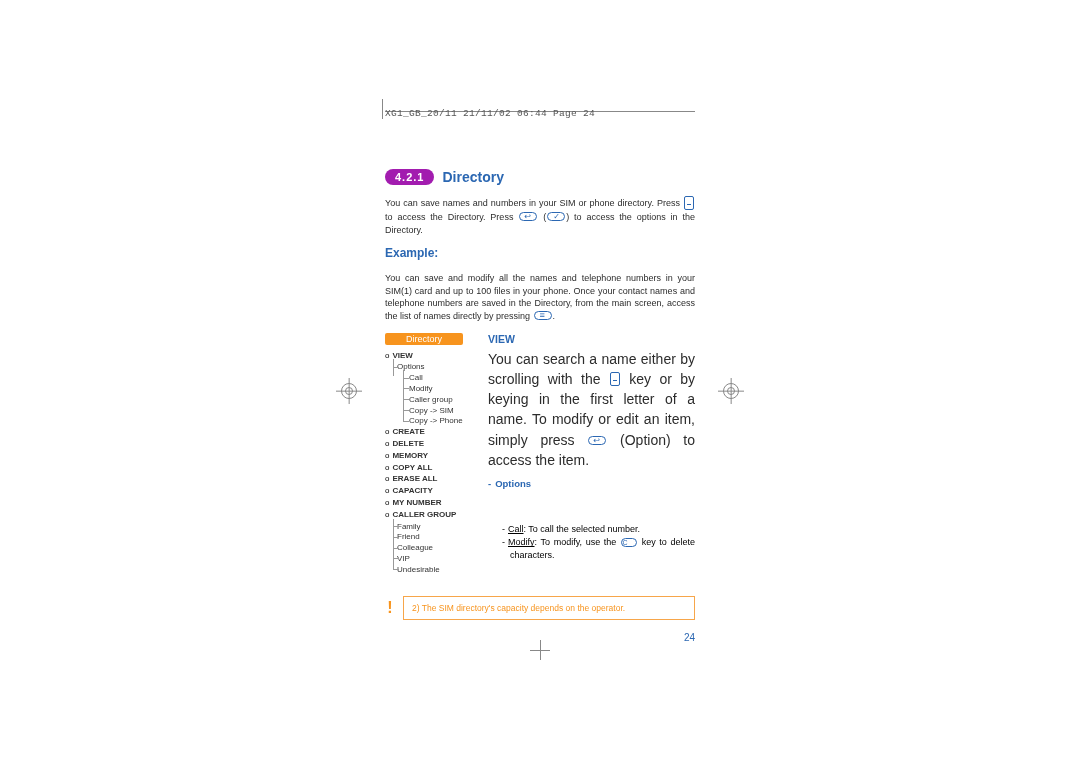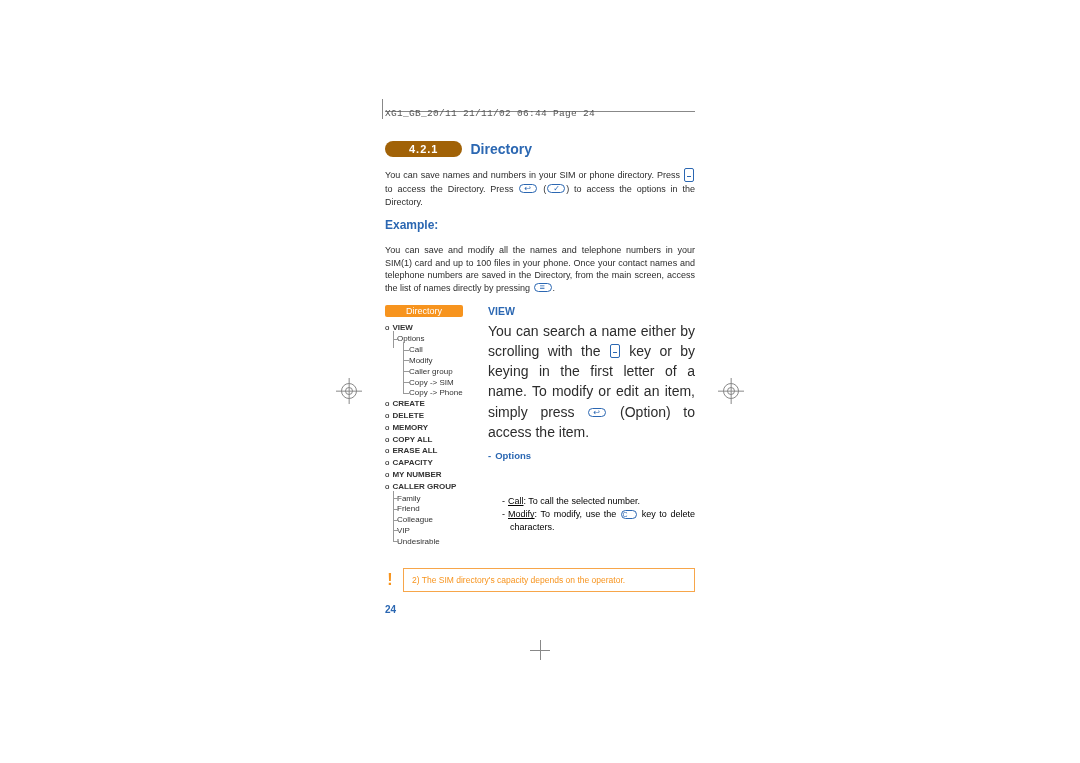--- a/index.html
+++ b/index.html
@@ -15,45 +15,45 @@
     position: absolute;
     left: 385px;
     top: 108px;
     width: 310px;
   }
   .header-line {
     font-family: "Courier New", monospace;
     font-size: 9.5px;
     color: #555;
     letter-spacing: 0.3px;
-    margin-bottom: 22px;
+    margin-bottom: 50px;
   }
   .top-hr {
     position: absolute;
     left: 385px;
     top: 111px;
     width: 310px;
     border: none;
     border-top: 1px solid #888;
   }
   .vr {
     position: absolute;
     left: 382px;
     top: 99px;
     height: 20px;
     width: 0;
     border-left: 1px solid #888;
   }
   .section-row { display: flex; align-items: center; margin-bottom: 10px; }
   .pill {
-    background: #a16207;
+    background: #a21caf;
     color: #fff;
     font-size: 11px;
     font-weight: bold;
-    padding: 2px 24px;
+    padding: 2px 10px;
     border-radius: 10px;
     letter-spacing: 1px;
   }
   .section-title {
     color: #2b67b2;
     font-size: 14px;
     font-weight: bold;
     margin-left: 8px;
   }
   .para, .para-block {
@@ -151,24 +151,24 @@
     margin-right: 8px;
   }
   .note-box {
     flex: 1;
     border: 0.5px solid #f7a64a;
     padding: 6px 8px;
     font-size: 8.5px;
     color: #f7941e;
   }
   .pagenum {
-    text-align: left;
+    text-align: right;
     color: #2b67b2;
     font-size: 10px;
-    font-weight: bold;
+    font-weight: normal;
     margin-top: 12px;
   }
 
   
   .reg {
     position: absolute;
     width: 26px;
     height: 26px;
   }
   .reg .c1 {

